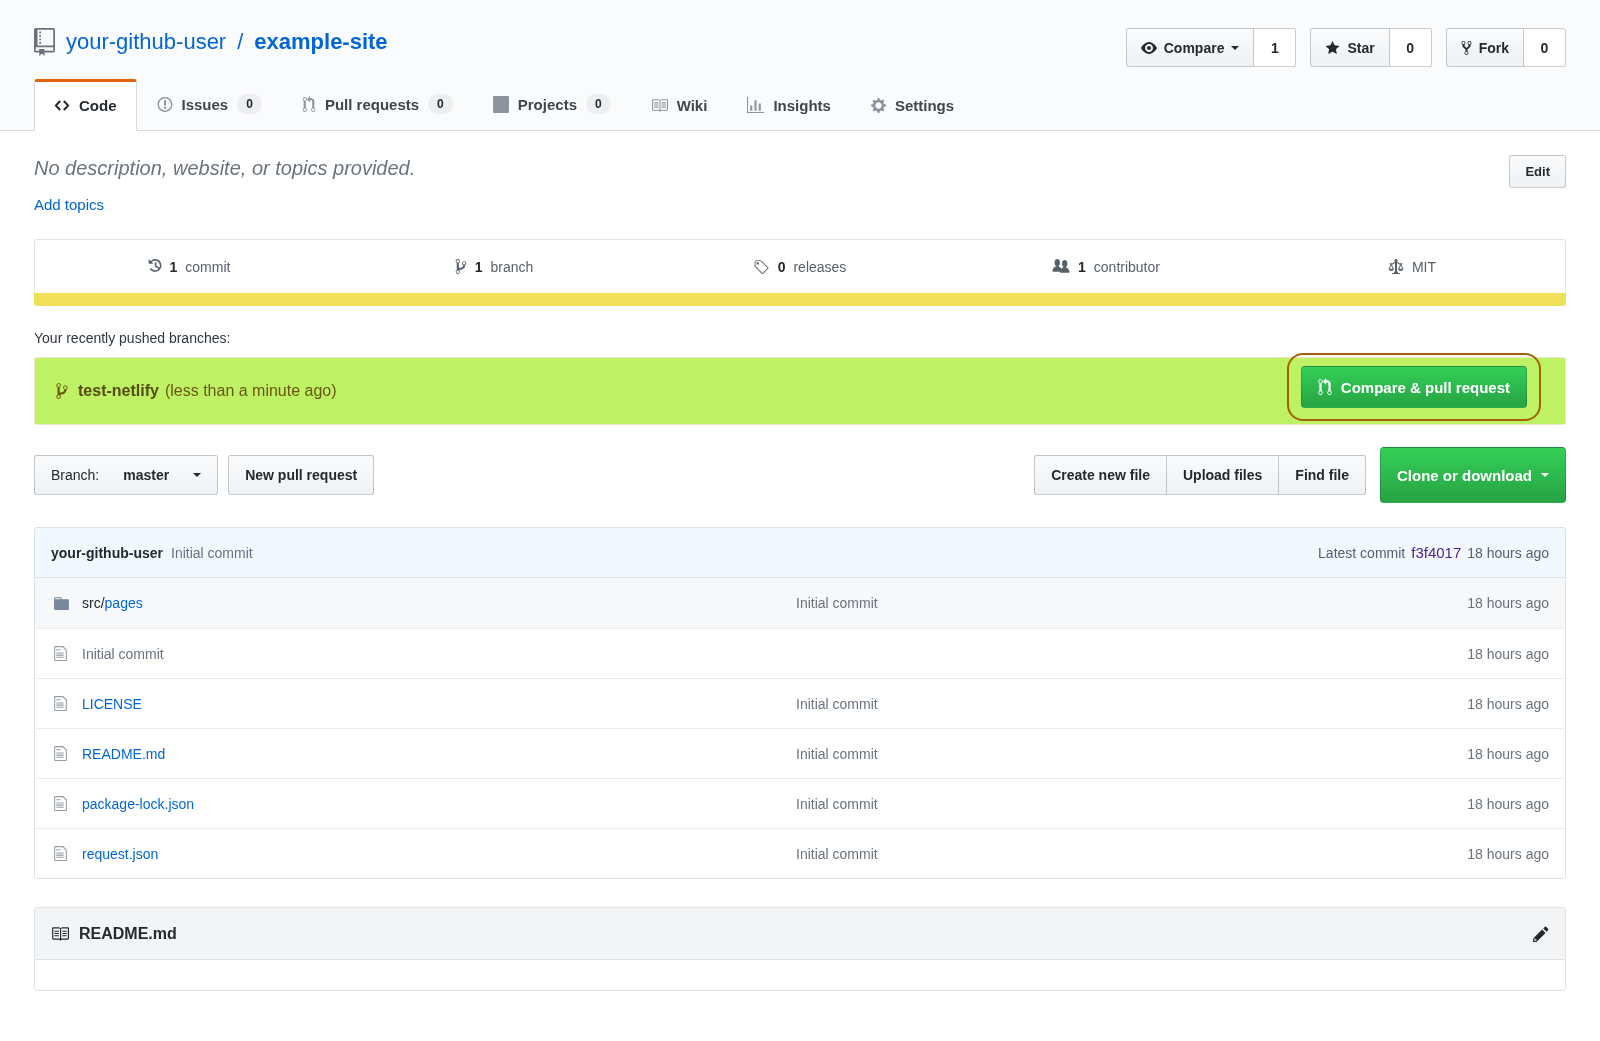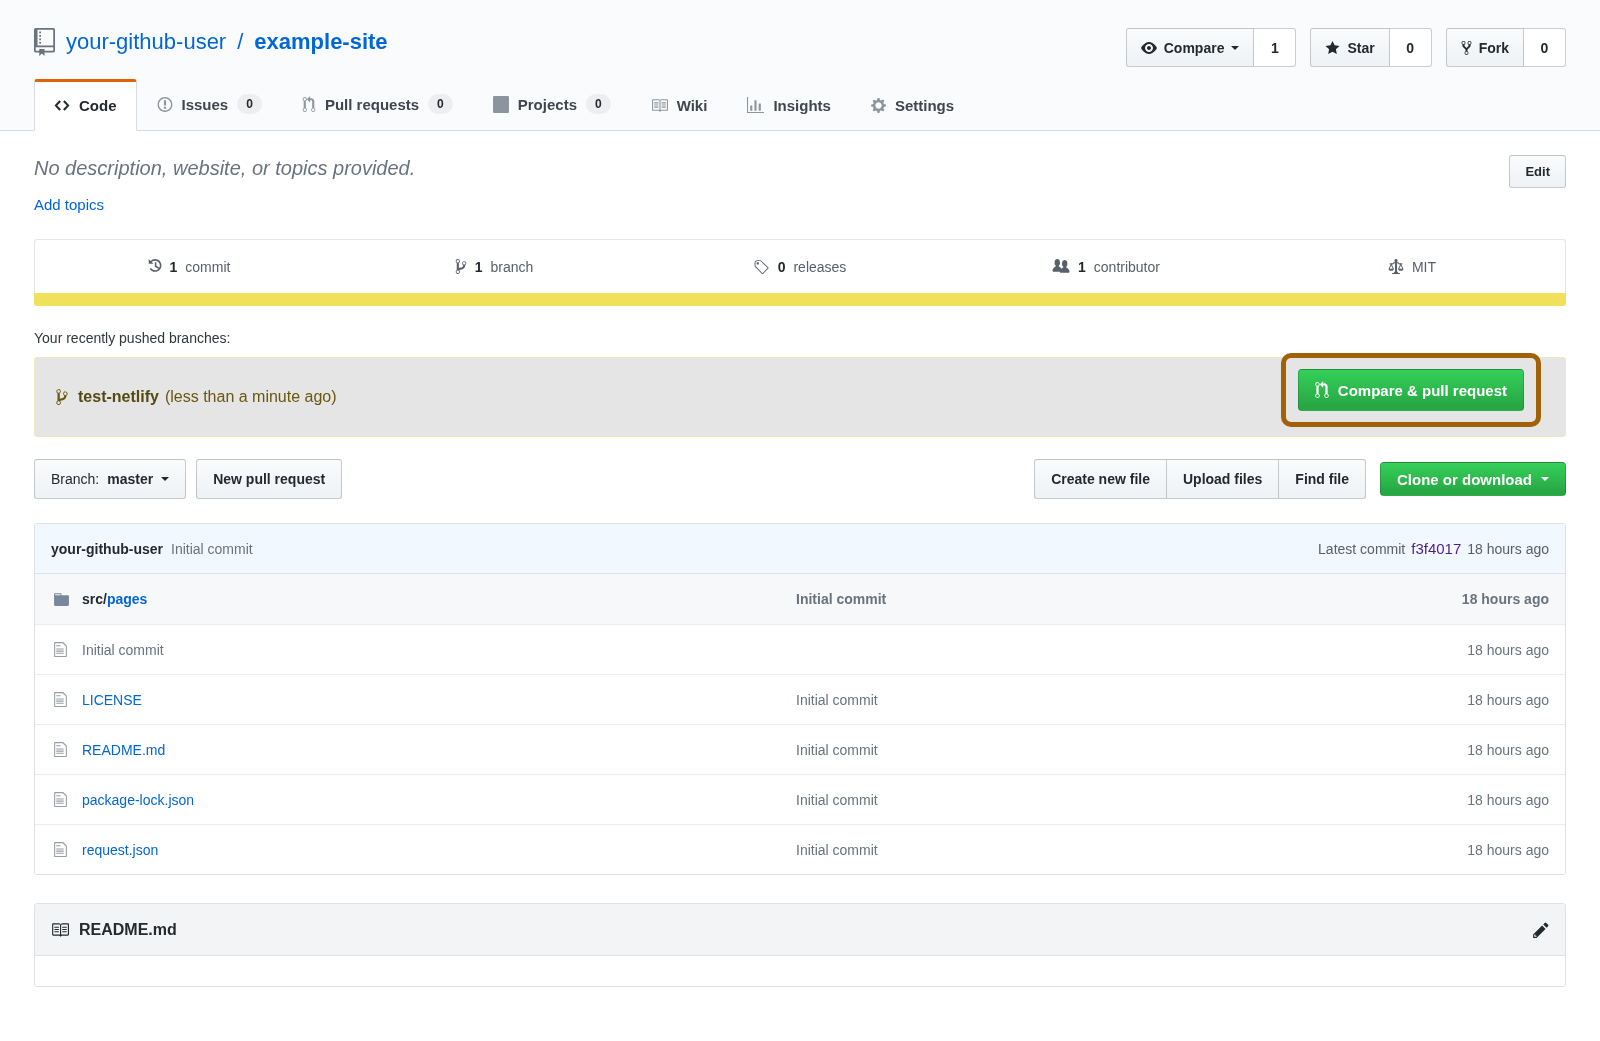--- a/index.html
+++ b/index.html
@@ -68,66 +68,66 @@
   .numbers-box { margin-top:26px; border:1px solid #e1e4e8; border-bottom:0; border-radius:3px 3px 0 0; display:flex; }
   .num-item { flex:1; display:flex; justify-content:center; align-items:center; gap:8px; padding:18px 0; font-size:14px; color:#586069; }
   .num-item .num { font-weight:700; color:#24292e; }
   .num-item .num:empty { display:none; }
   .num-item .stat-icon { color:#586069; }
   .lang-bar { height:13px; background:#f1e05a; border-radius:0 0 3px 3px; }
 
   .recent-heading { margin:24px 0 11px; font-size:14px; color:#2f363d; }
 
   .branch-tease {
-    position:relative; background:#e5e5e5; border:1px solid #efe7c3; border-radius:3px;
-    height:80px; display:flex; align-items:center; padding:0 21px;
+    position:relative; background:#bef264; border:1px solid #efe7c3; border-radius:3px;
+    height:68px; display:flex; align-items:center; padding:0 21px;
     color:#6a560e; font-size:16px;
   }
   .tease-branch-icon { color:#6a560e; }
   .tease-branch { font-weight:700; margin:0 6px 0 10px; color:#554a10; }
   .red-annotation {
     position:absolute; top:-5px; right:24px;
-    border:5px solid #a16207; border-radius:10px; padding:11px 12px;
+    border:2px solid #a16207; border-radius:16px; padding:11px 12px;
   }
   .btn-green {
     display:inline-flex; align-items:center; gap:9px;
     background:linear-gradient(-180deg,#34d058,#28a745 90%);
     color:#fff; font-weight:700; font-size:15px;
     border:1px solid rgba(27,31,35,.2); border-radius:4px;
     padding:0 16px; height:42px; cursor:pointer; white-space:nowrap; font-family:inherit;
   }
 
   .file-actions { margin-top:22px; display:flex; align-items:center; }
   .btn {
-    display:inline-flex; align-items:center; gap:8px; height:40px; padding:0 16px;
+    display:inline-flex; align-items:center; gap:24px; height:40px; padding:0 16px;
     background:linear-gradient(-180deg,#fafbfc,#eff3f6 90%);
     border:1px solid rgba(27,31,35,.22); border-radius:3px;
     font-size:14px; font-weight:700; color:#24292e; cursor:pointer; white-space:nowrap; font-family:inherit;
   }
   .branch-btn .branch-label { font-weight:400; }
   .new-pr-btn { margin-left:10px; }
   .btn-group { display:flex; margin-left:auto; }
   .btn-group .btn { border-radius:0; border-left-width:0; }
   .btn-group .btn:first-child { border-radius:3px 0 0 3px; border-left-width:1px; }
   .btn-group .btn:last-child { border-radius:0 3px 3px 0; }
-  .clone-btn { margin-left:14px; height:34px; }
+  .clone-btn { margin-left:14px; height:56px; }
 
   .files-box { margin-top:24px; border:1px solid #dfe2e5; border-radius:3px; }
   .commit-tease {
     display:flex; align-items:center; background:#f1f8ff; border-bottom:1px solid #dfe2e5;
     padding:0 16px; height:50px; border-radius:3px 3px 0 0; font-size:14px;
   }
   .tease-author { font-weight:700; color:#24292e; margin-right:8px; }
   .tease-msg { color:#6a737d; }
   .tease-right { margin-left:auto; color:#586069; display:flex; align-items:center; gap:6px; }
   .sha { font-family:Liberation Sans, sans-serif; font-size:15px; color:#4c1d95; }
 
   .file-row { display:flex; align-items:center; height:50px; font-size:14px; background:#fff; }
   .file-row + .file-row { border-top:1px solid #eaecef; }
-  .file-row.highlight { background:#f6f8fa;font-weight:bold; }
+  .file-row.highlight { background:#f6f8fa; }
   .cell-icon { width:47px; padding-left:18px; flex:none; color:#959da5; }
   .cell-icon.folder { color:#79879d; }
   .cell-name { width:714px; flex:none; }
   .cell-name a { color:#0366d6; }
   .cell-name .prefix { color:#24292e; }
   .cell-msg { flex:1; }
   .cell-msg a { color:#6a737d; }
   .cell-age { width:230px; flex:none; text-align:right; padding-right:16px; color:#6a737d; }
 
   .readme-box { margin-top:28px; border:1px solid #dfe2e5; border-radius:3px; }

